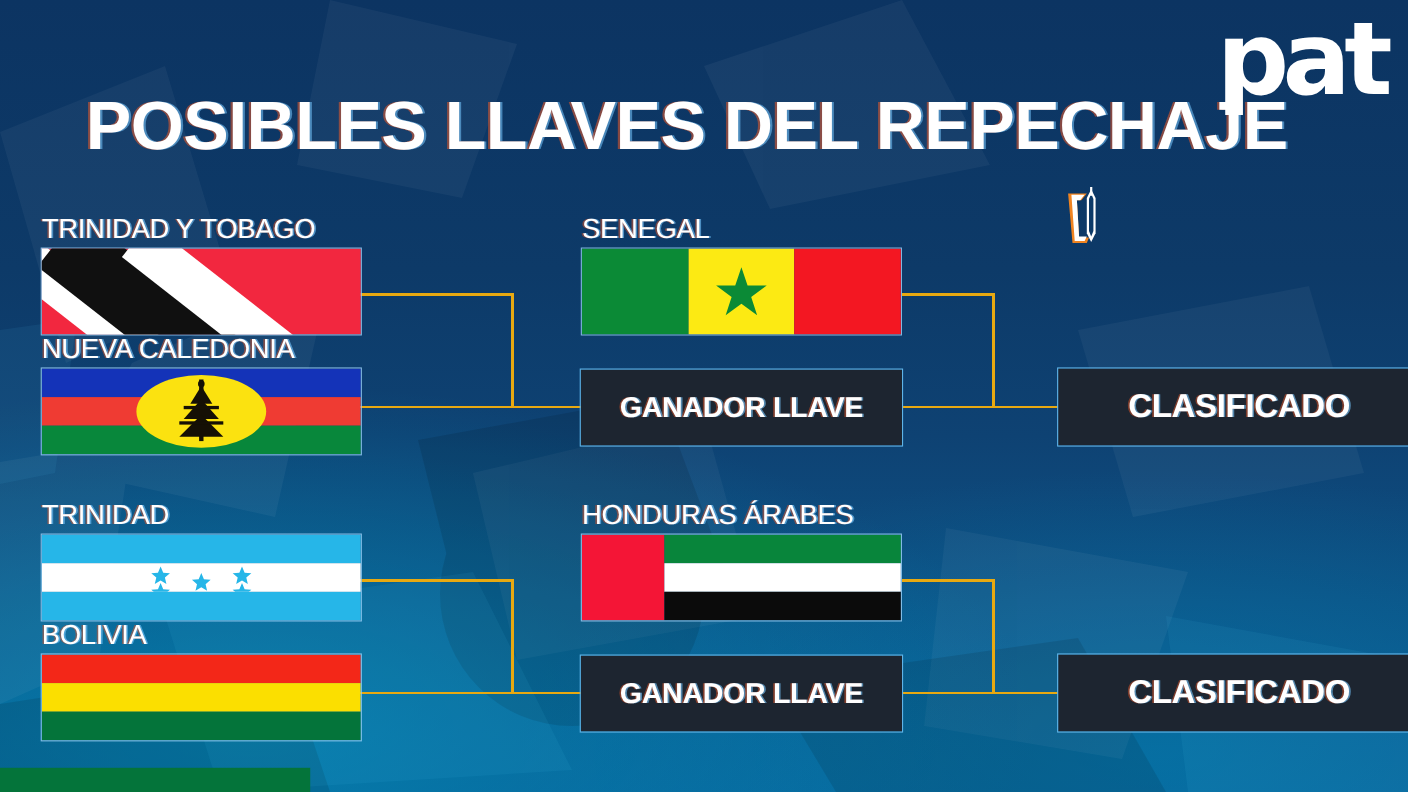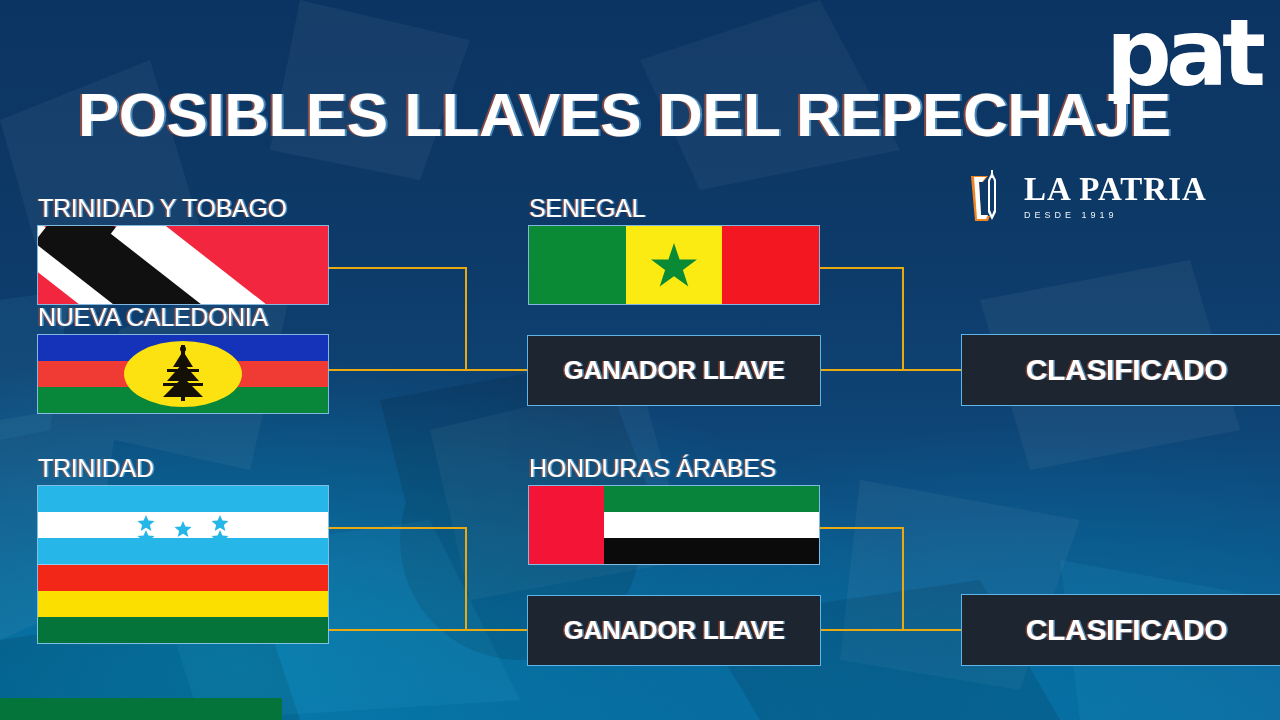--- a/index.html
+++ b/index.html
@@ -199,24 +199,20 @@
 <div class="pat-logo">pat</div>
 
 <div class="patria">
   <svg class="patria-mark" viewBox="0 0 48 56">
     <path d="M3 8 L20 8 L15 14 L11 14 L13 48 L22 48 L20 53 L7 53 Z" fill="#f08421"></path>
     <path d="M6 9 L18 9 L14 14 L11 14 L13 47 L20 47 L18 51 L9 51 Z" fill="#ffffff"></path>
     <path d="M24 4 L28 12 L28 44 L24 52 L20 44 L20 12 Z" fill="#ffffff"></path>
     <path d="M24 8 L26 13 L26 42 L24 47 L22 42 L22 13 Z" fill="#0d3a68"></path>
     <rect x="23" y="2" width="2" height="8" fill="#ffffff"></rect>
   </svg>
-  <div class="patria-txt">
-    <div class="patria-name">LA PATRIA</div>
-    <div class="patria-since">DESDE 1919</div>
-  </div>
 </div>
 
 <div class="team" style="left:38px; top:196px;">
   <div class="team-name">TRINIDAD Y TOBAGO</div>
   <div class="flag f-tt">
     <div class="diag-w dw1"></div>
     <div class="diag-b"></div>
     <div class="diag-w dw2"></div>
   </div>
 </div>
@@ -253,20 +249,21 @@
           <polygon points="182,3 184.4,8.6 190.5,9.1 185.9,13.1 187.3,19 182,15.8 176.7,19 178.1,13.1 173.5,9.1 179.6,8.6"></polygon>
           <polygon points="182,18 184.4,23.6 190.5,24.1 185.9,28.1 187.3,34 182,30.8 176.7,34 178.1,28.1 173.5,24.1 179.6,23.6"></polygon>
         </g>
       </svg>
     </div>
     <div class="b b3"></div>
   </div>
 </div>
 
 <div class="team" style="left:38px; top:565px;">
+  <div class="team-name">BOLIVIA</div>
   <div class="flag f-bo">
     <div class="b b1"></div>
       <div class="b b2"></div>
       <div class="b b3"></div>
   </div>
 </div>
 
 <div class="team" style="left:529px; top:196px;">
   <div class="team-name">SENEGAL</div>
   <div class="flag f-sn">

